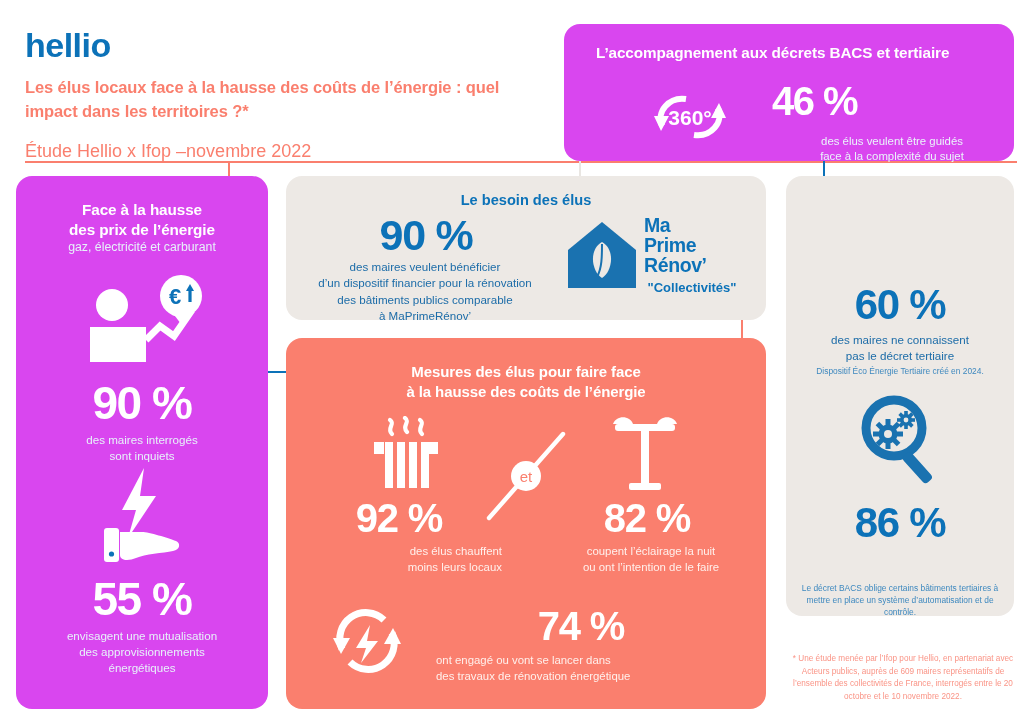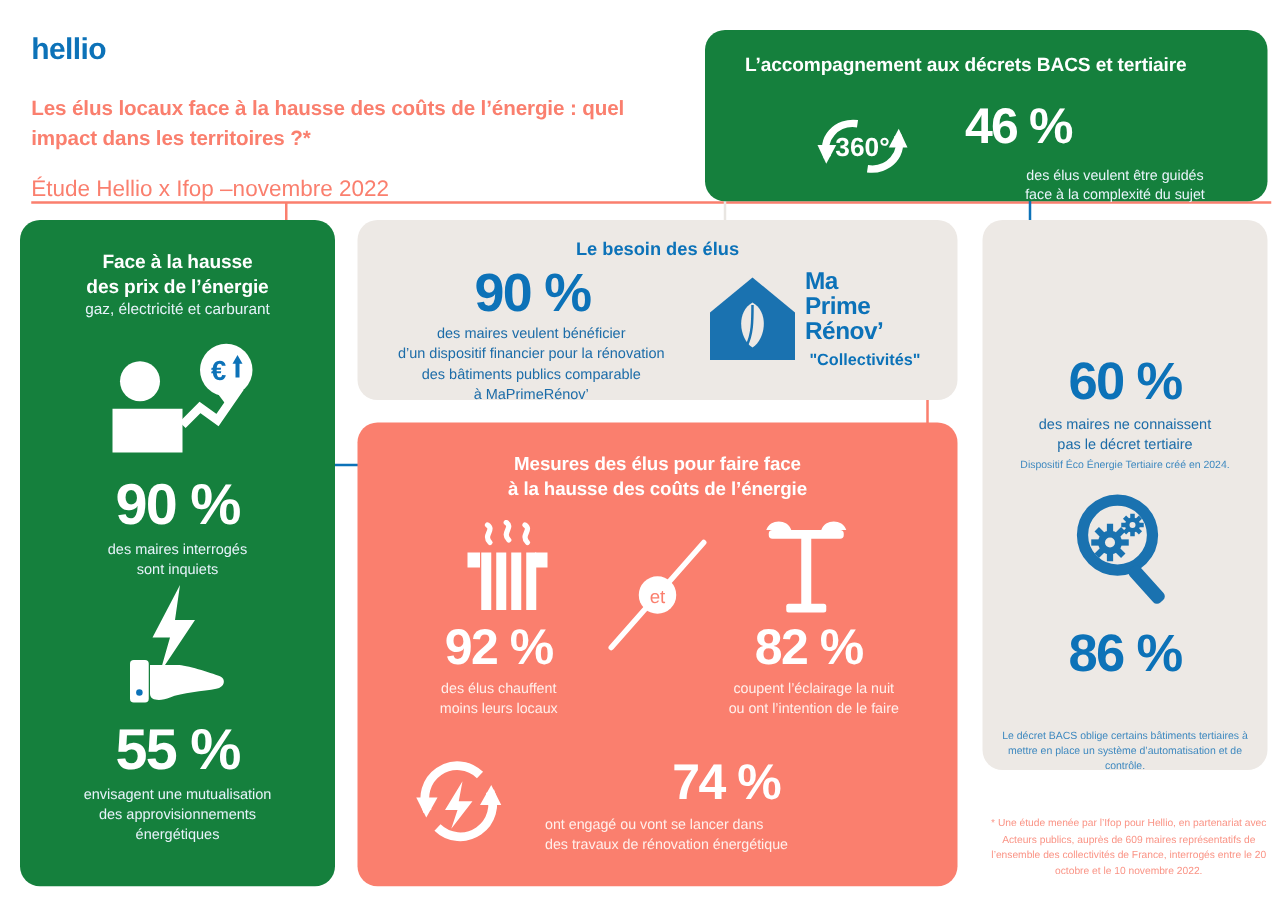--- a/index.html
+++ b/index.html
@@ -8,21 +8,21 @@
     font-family: "Liberation Sans", sans-serif;
     background: #ffffff;
     position: relative;
     overflow: hidden;
   }
   .stage { position: absolute; inset: 0; }
 
   
   .logo {
     position: absolute; left: 25px; top: 26px;
-    font-size: 24px; font-weight: 700; color: #0C72B8;
+    font-size: 34px; font-weight: 700; color: #0C72B8;
     letter-spacing: -0.5px;
   }
   .headline {
     position: absolute; left: 25px; top: 76px; width: 520px;
     font-size: 16.5px; font-weight: 700; color: #FA7F6E;
     line-height: 1.45; letter-spacing: -0.1px;
   }
   .study-line {
     position: absolute; left: 25px; top: 141px;
     font-size: 18px; color: #FA7F6E; font-weight: 400;
@@ -38,21 +38,21 @@
   .conn-v-blue  { width: 2.4px; background: #0C72B8; }
   .conn-v-white { width: 2.4px; background: #E9E6E2; }
   .conn-h-blue  { height: 2.4px; background: #0C72B8; }
   .dot { position: absolute; border-radius: 50%; }
   .dot-coral { background: #FA7F6E; }
   .dot-blue  { background: #0C72B8; }
   .dot-white { background: #EDE9E5; }
 
   
   .card { position: absolute; border-radius: 16px; }
-  .card-blue { background: #15803d; color: #ffffff; }
+  .card-blue { background: #d946ef; color: #ffffff; }
   .card-gray { background: #EDE9E5; }
   .card-coral{ background: #FA7F6E; color: #ffffff; }
 
   
   #topBanner { left: 564px; top: 24px; width: 450px; height: 137px; }
   .banner-title {
     position: absolute; left: 32px; top: 20px; right: 10px;
     font-size: 15.3px; font-weight: 700; color: #fff; letter-spacing: -0.1px;
   }
   #topBanner .pct-big {
@@ -302,21 +302,21 @@
       <path d="M48 11 c3 -9 17 -9 20 0 Z" fill="#ffffff"></path>
     </svg>
 
     <svg id="etBadge" viewBox="0 0 94 100">
       <line x1="10" y1="92" x2="84" y2="8" stroke="#ffffff" stroke-width="4.4" stroke-linecap="round"></line>
       <circle cx="47" cy="50" r="15" fill="#ffffff"></circle>
       <text x="47" y="56" font-family="Liberation Sans, sans-serif" font-size="15" fill="#FA7F6E" text-anchor="middle">et</text>
     </svg>
 
     <div class="num-l">92 %</div>
-    <div class="sub-l" style="white-space:pre-line;">des élus chauffent
+    <div class="sub-l" style="white-space:pre-line;text-align:right;">des élus chauffent
 moins leurs locaux</div>
     <div class="num-r">82 %</div>
     <div class="sub-r" style="white-space:pre-line;">coupent l’éclairage la nuit
 ou ont l’intention de le faire</div>
 
     <svg id="iconRecycle" viewBox="0 0 78 72">
       <path d="M14 44 A26 26 0 0 1 56 15" fill="none" stroke="#ffffff" stroke-width="7"></path>
       <path d="M64 28 A26 26 0 0 1 22 57" fill="none" stroke="#ffffff" stroke-width="7"></path>
       <polygon points="5,33 22,33 13,49" fill="#ffffff"></polygon>
       <polygon points="73,39 56,39 65,23" fill="#ffffff"></polygon>

